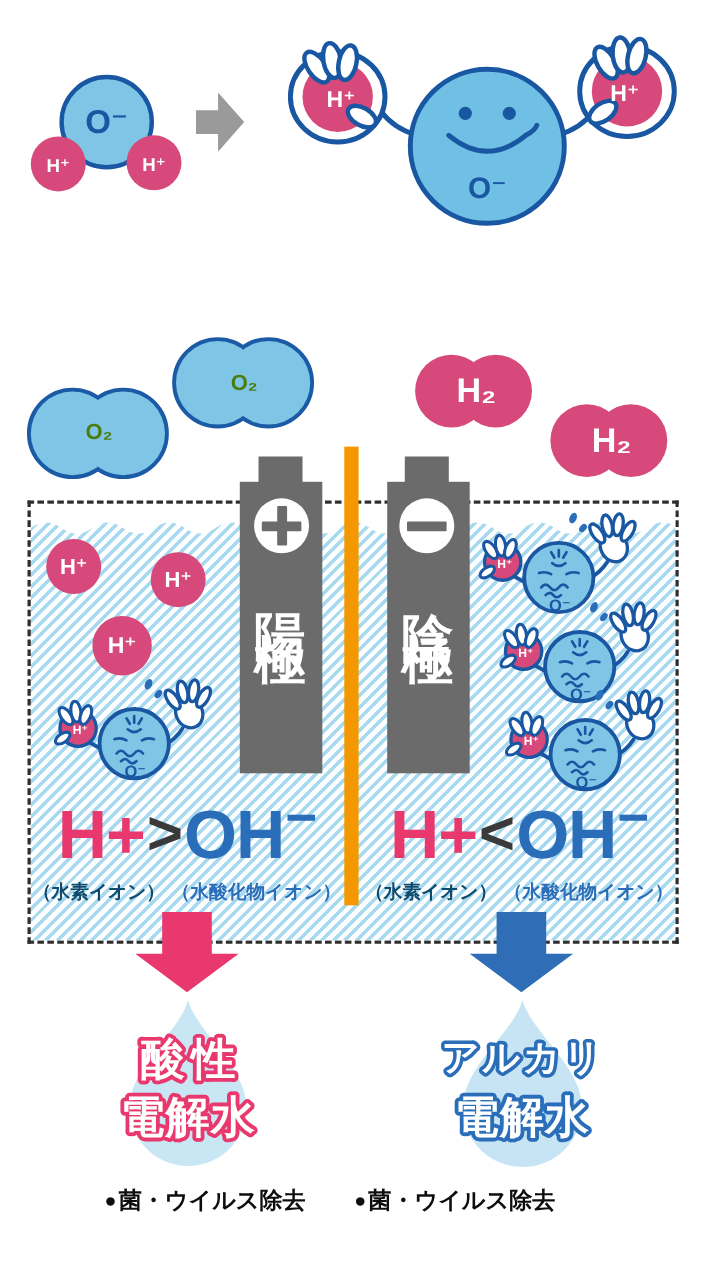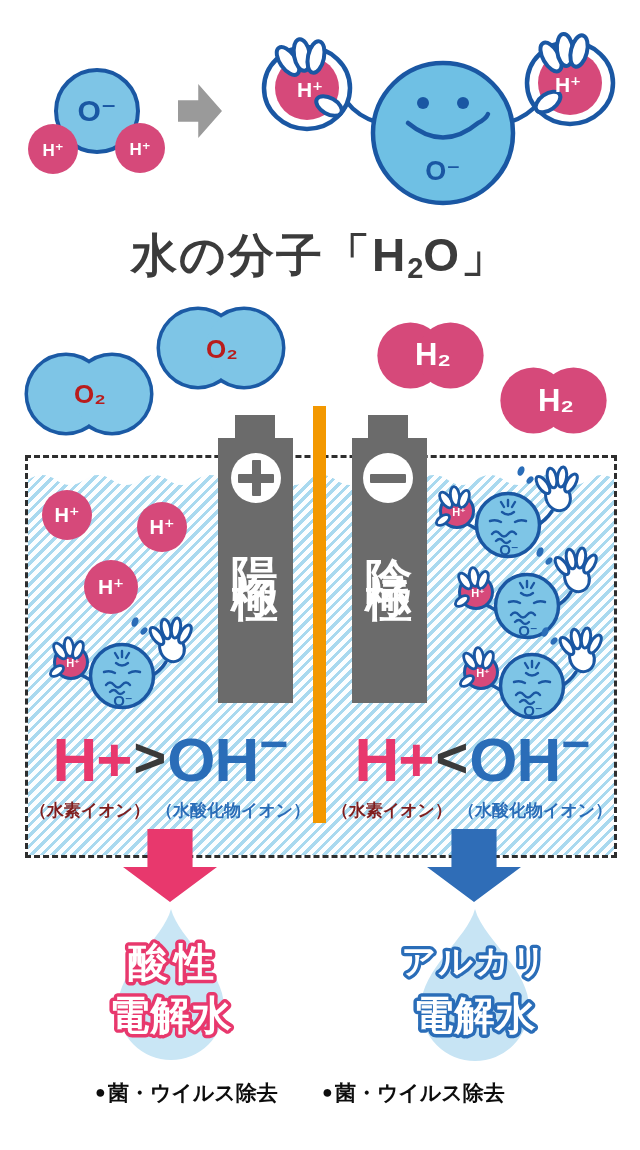--- a/index.html
+++ b/index.html
@@ -9,21 +9,21 @@
 
   
   .title{left:0;top:224px;width:640px;height:62px;line-height:62px;text-align:center;
          font-size:46px;font-weight:800;color:#3b3b3b;letter-spacing:2px;}
   .title .t-sub{font-size:29px;vertical-align:-7px;letter-spacing:0;}
   .gray-arrow{left:178px;top:84px;width:44px;height:54px;background:#9a9a9a;
      clip-path:polygon(0 30%,46% 30%,46% 0,100% 50%,46% 100%,46% 70%,0 70%);}
 
   
   .gas-label{transform:translate(-50%,-50%);font-weight:800;white-space:nowrap;}
-  .gas-o2{color:#b91c1c;font-size:26px;}
+  .gas-o2{color:#4d7c0f;font-size:20px;}
   .gas-h2{color:#fff;font-size:31px;}
 
   
   .tank{left:25px;top:455px;width:586px;height:397px;border:3px dashed #2e2e2e;}
   .water{position:absolute;left:0;top:0;right:0;bottom:0;overflow:hidden;}
   .stripes{position:absolute;left:0;right:0;top:0;bottom:0;
      background:repeating-linear-gradient(135deg,#a9d9ef 0 3.2px,#fdfeff 3.2px 7.4px);}
   .wave-svg{position:absolute;left:0;top:0;}
 
   
@@ -44,21 +44,21 @@
 
   
   .formula{top:727px;width:300px;text-align:center;font-weight:800;font-size:62px;
      line-height:66px;letter-spacing:-1px;white-space:nowrap;}
   .f-h{color:#e8386d;}
   .f-op{color:#3a3a3a;font-size:56px;margin:0 2px;position:relative;top:-4px;}
   .f-oh{color:#2a6db8;}
   .f-minus{color:#2a6db8;display:inline-block;font-size:50px;font-weight:900;
      transform:translateY(-20px);margin-left:1px;}
   .f-notes{top:799px;width:300px;text-align:center;font-size:17px;font-weight:700;white-space:nowrap;}
-  .f-note-h{color:#7f1d1d;margin-right:6px;font-family:Liberation Mono, monospace;}
+  .f-note-h{color:#0c4a6e;margin-right:6px;font-family:Liberation Mono, monospace;}
   .f-note-oh{color:#2a6db8;}
 
   
   .down-arrow{top:829px;width:94px;height:73px;
      clip-path:polygon(26% 0,74% 0,74% 52%,100% 52%,50% 100%,0 52%,26% 52%);}
   .arrow-pink{left:123px;background:#e8386d;}
   .arrow-blue{left:427px;background:#2f6db7;}
   .bullets{top:1073px;font-size:21px;font-weight:700;color:#0d0d0d;line-height:35px;white-space:nowrap;}
   .b-row span{vertical-align:middle;}
   .b-dot{font-size:18px;margin-right:2px;}
@@ -155,21 +155,20 @@
     </g>
     <circle cx="185" cy="128" r="70" fill="#6fc0e4" stroke="#1a57a3" stroke-width="4.5"></circle>
     <g>
       <circle cx="165" cy="98" r="6" fill="#1a57a3"></circle>
       <circle cx="205" cy="98" r="6" fill="#1a57a3"></circle>
       <path d="M150 118 Q185 147 220 118 M220 118 q8 -4 10 -9" fill="none" stroke="#1a57a3" stroke-width="4.5" stroke-linecap="round"></path>
     </g>
     <text x="185" y="175" text-anchor="middle" font-size="27" font-weight="bold" fill="#1a57a3">O⁻</text>
   </svg>
 
-  <div class="abs title"><span>水の分子「H</span><span class="t-sub">2</span><span>O」</span></div>
 
   <svg class="abs" style="left:23px;top:351px" width="132" height="86">
       <use href="#peanut-blue"></use>
     </svg>
   <svg class="abs" style="left:155px;top:305px" width="132" height="86">
       <use href="#peanut-blue"></use>
     </svg>
   <svg class="abs" style="left:373px;top:318px" width="115" height="75">
       <use href="#peanut-pink"></use>
     </svg>

